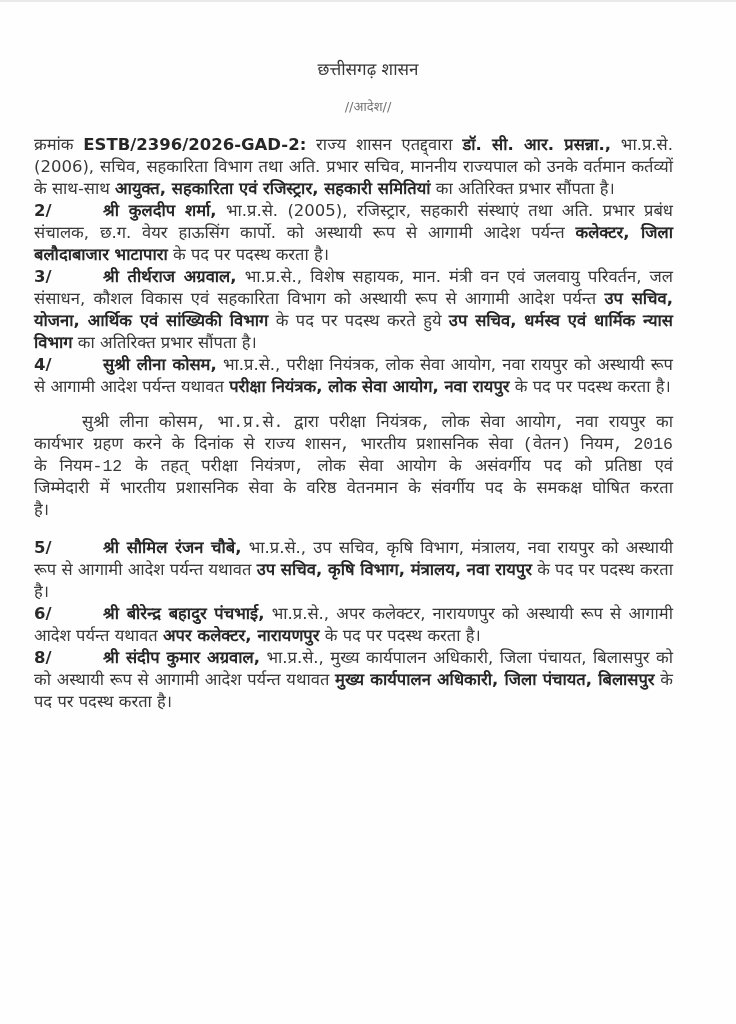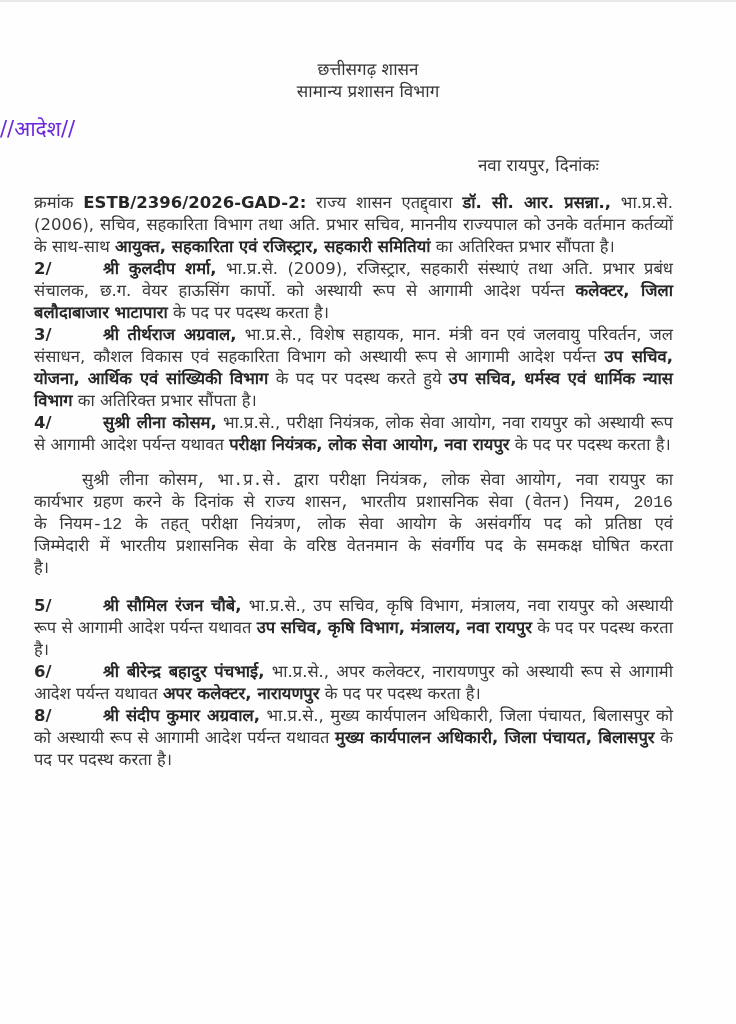--- a/index.html
+++ b/index.html
@@ -15,25 +15,25 @@
     box-sizing: border-box;
   }
   .doc-header {
     padding-top: 56px;
     text-align: center;
     font-size: 17px;
     line-height: 22px;
     color: #363636;
   }
   .order-title {
-    text-align: left;
+    text-align: center;
     margin-top: 16px;
-    font-size: 21px;
+    font-size: 13px;
     line-height: 22px;
-    color: #6d28d9;
+    color: #737373;
   }
   .place-date {
     text-align: right;
     padding-right: 137px;
     margin-top: 14px;
     font-size: 17px;
     line-height: 22px;
     color: #363636;
   }
   .doc-body {
@@ -54,30 +54,28 @@
   .para.indented { text-indent: 48px; margin: 14px 0 15px 0; font-family: Liberation Mono, monospace; }
   
   .doc-body .para:nth-child(9) { margin-top: 6px; }
 </style>
 </head>
 <body>
 
 <div class="page">
   <header class="doc-header">
     <div>छत्तीसगढ़ शासन</div>
-    <div>सामान्य प्रशासन विभाग</div>
   </header>
 
   <div class="order-title">//आदेश//</div>
 
-  <div class="place-date">नवा रायपुर, दिनांकः</div>
 
   <main class="doc-body" id="doc-body">
       <div class="para lead"><span>क्रमांक </span><span class="b">ESTB/2396/2026-GAD-2:</span><span> राज्य शासन एतद्द्वारा </span><span class="b">डॉ. सी. आर. प्रसन्ना.,</span><span> भा.प्र.से. (2006), सचिव, सहकारिता विभाग तथा अति. प्रभार सचिव, माननीय राज्यपाल को उनके वर्तमान कर्तव्यों के साथ-साथ </span><span class="b">आयुक्त, सहकारिता एवं रजिस्ट्रार, सहकारी समितियां</span><span> का अतिरिक्त प्रभार सौंपता है।</span></div>
-      <div class="para numbered"><span class="num">2/</span><span class="b">श्री कुलदीप शर्मा,</span><span> भा.प्र.से. (2009), रजिस्ट्रार, सहकारी संस्थाएं तथा अति. प्रभार प्रबंध संचालक, छ.ग. वेयर हाऊसिंग कार्पो. को अस्थायी रूप से आगामी आदेश पर्यन्त </span><span class="b">कलेक्टर, जिला बलौदाबाजार भाटापारा</span><span> के पद पर पदस्थ करता है।</span></div>
+      <div class="para numbered"><span class="num">2/</span><span class="b">श्री कुलदीप शर्मा,</span><span> भा.प्र.से. (2005), रजिस्ट्रार, सहकारी संस्थाएं तथा अति. प्रभार प्रबंध संचालक, छ.ग. वेयर हाऊसिंग कार्पो. को अस्थायी रूप से आगामी आदेश पर्यन्त </span><span class="b">कलेक्टर, जिला बलौदाबाजार भाटापारा</span><span> के पद पर पदस्थ करता है।</span></div>
       <div class="para numbered"><span class="num">3/</span><span class="b">श्री तीर्थराज अग्रवाल,</span><span> भा.प्र.से., विशेष सहायक, मान. मंत्री वन एवं जलवायु परिवर्तन, जल संसाधन, कौशल विकास एवं सहकारिता विभाग को अस्थायी रूप से आगामी आदेश पर्यन्त </span><span class="b">उप सचिव, योजना, आर्थिक एवं सांख्यिकी विभाग</span><span> के पद पर पदस्थ करते हुये </span><span class="b">उप सचिव, धर्मस्व एवं धार्मिक न्यास विभाग</span><span> का अतिरिक्त प्रभार सौंपता है।</span></div>
       <div class="para numbered"><span class="num">4/</span><span class="b">सुश्री लीना कोसम,</span><span> भा.प्र.से., परीक्षा नियंत्रक, लोक सेवा आयोग, नवा रायपुर को अस्थायी रूप से आगामी आदेश पर्यन्त यथावत </span><span class="b">परीक्षा नियंत्रक, लोक सेवा आयोग, नवा रायपुर</span><span> के पद पर पदस्थ करता है।</span></div>
       <div class="para indented"><span>सुश्री लीना कोसम, भा.प्र.से. द्वारा परीक्षा नियंत्रक, लोक सेवा आयोग, नवा रायपुर का कार्यभार ग्रहण करने के दिनांक से राज्य शासन, भारतीय प्रशासनिक सेवा (वेतन) नियम, 2016 के नियम-12 के तहत् परीक्षा नियंत्रण, लोक सेवा आयोग के असंवर्गीय पद को प्रतिष्ठा एवं जिम्मेदारी में भारतीय प्रशासनिक सेवा के वरिष्ठ वेतनमान के संवर्गीय पद के समकक्ष घोषित करता है।</span></div>
       <div class="para numbered"><span class="num">5/</span><span class="b">श्री सौमिल रंजन चौबे,</span><span> भा.प्र.से., उप सचिव, कृषि विभाग, मंत्रालय, नवा रायपुर को अस्थायी रूप से आगामी आदेश पर्यन्त यथावत </span><span class="b">उप सचिव, कृषि विभाग, मंत्रालय, नवा रायपुर</span><span> के पद पर पदस्थ करता है।</span></div>
       <div class="para numbered"><span class="num">6/</span><span class="b">श्री बीरेन्द्र बहादुर पंचभाई,</span><span> भा.प्र.से., अपर कलेक्टर, नारायणपुर को अस्थायी रूप से आगामी आदेश पर्यन्त यथावत </span><span class="b">अपर कलेक्टर, नारायणपुर</span><span> के पद पर पदस्थ करता है।</span></div>
       <div class="para numbered"><span class="num">8/</span><span class="b">श्री संदीप कुमार अग्रवाल,</span><span> भा.प्र.से., मुख्य कार्यपालन अधिकारी, जिला पंचायत, बिलासपुर को को अस्थायी रूप से आगामी आदेश पर्यन्त यथावत </span><span class="b">मुख्य कार्यपालन अधिकारी, जिला पंचायत, बिलासपुर</span><span> के पद पर पदस्थ करता है।</span></div>
     </main>
 </div>
 
 </body></html>

